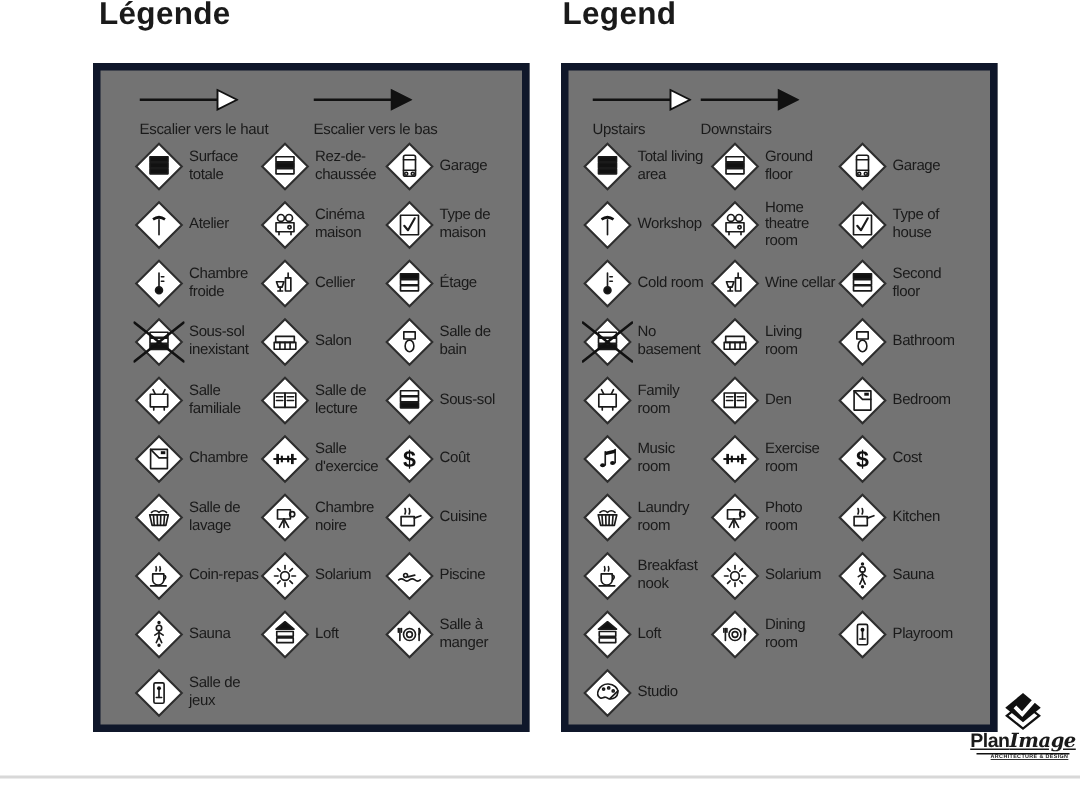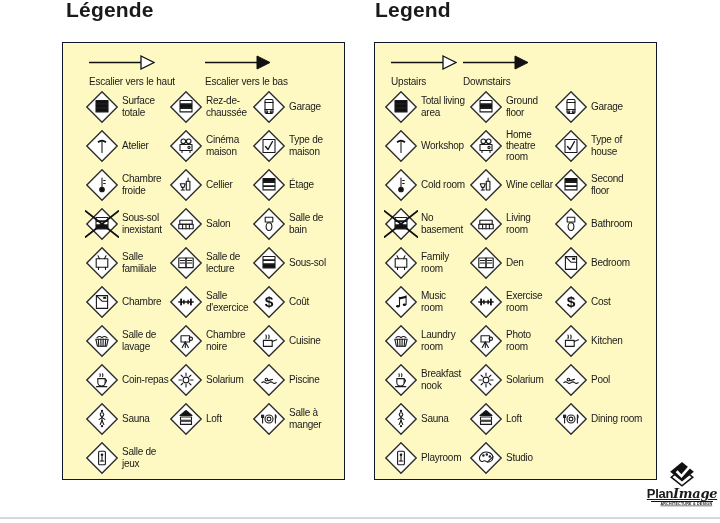--- a/index.html
+++ b/index.html
@@ -1,21 +1,21 @@
 <!DOCTYPE html>
 <html><head>
 <meta charset="utf-8">
 <style>
   html,body{margin:0;padding:0;background:#fff;}
   .page{position:relative;width:720px;height:523px;background:#ffffff;overflow:hidden;
         font-family:"Liberation Sans",sans-serif;color:#1a1a1a;}
   .title{position:absolute;top:-2px;margin:0;font-size:21px;font-weight:bold;letter-spacing:0.2px;}
   .title-fr{left:66px;}
   .title-en{left:375px;}
-  .panel{position:absolute;top:42px;width:281px;height:436px;border:1px solid #0f172a;background:#fef9c3;}
+  .panel{position:absolute;top:42px;width:281px;height:436px;border:5px solid #0f172a;background:#737373;}
   .panel-fr{left:62px;}
   .panel-en{left:374px;}
   .arrows{position:absolute;top:12px;left:0;right:0;height:34px;}
   .arrow-group{position:absolute;top:0;}
   .panel-fr .arrow-group.g0{left:26px;}
   .panel-fr .arrow-group.g1{left:142px;}
   .panel-en .arrow-group.g0{left:16px;}
   .panel-en .arrow-group.g1{left:88px;}
   .arrow-label{font-size:10px;white-space:nowrap;margin-top:2px;letter-spacing:-0.2px;}
   .items{position:absolute;top:44px;display:grid;grid-auto-rows:39px;}
@@ -812,33 +812,20 @@
               </g>
             </svg>
           </div>
           <div class="item-label">Solarium</div>
         </div>
         <div class="item">
           <div>
             <svg width="34" height="34" viewBox="0 0 34 34">
               <polygon points="17,1.8 32.2,17 17,32.2 1.8,17" fill="#fff" stroke="#2e2e2e" stroke-width="1.4"></polygon>
               <g transform="translate(5,5)" fill="none" stroke="#1a1a1a" stroke-width="1.1" stroke-linecap="round" stroke-linejoin="round">
-                <path d="M4.8,14.6 q1.8,-1.5 3.6,0 q1.8,1.5 3.6,0 q1.8,-1.5 3.6,0 q1.8,1.5 3.6,0"></path>
-                <circle cx="9.4" cy="11.6" r="1.3"></circle>
-                <path d="M11,12.6 l4.5,-1.2"></path>
-              </g>
-            </svg>
-          </div>
-          <div class="item-label">Pool</div>
-        </div>
-        <div class="item">
-          <div>
-            <svg width="34" height="34" viewBox="0 0 34 34">
-              <polygon points="17,1.8 32.2,17 17,32.2 1.8,17" fill="#fff" stroke="#2e2e2e" stroke-width="1.4"></polygon>
-              <g transform="translate(5,5)" fill="none" stroke="#1a1a1a" stroke-width="1.1" stroke-linecap="round" stroke-linejoin="round">
                 <circle cx="12" cy="7.6" r="1.8"></circle>
                 <line x1="12" y1="9.4" x2="12" y2="13.6"></line>
                 <line x1="12" y1="10.6" x2="9.2" y2="12.4"></line>
                 <line x1="12" y1="10.6" x2="14.8" y2="12.4"></line>
                 <line x1="12" y1="13.6" x2="10.2" y2="17.4"></line>
                 <line x1="12" y1="13.6" x2="13.8" y2="17.4"></line>
                 <circle cx="12" cy="19.2" r="0.6" fill="#111"></circle>
                 <circle cx="12" cy="4" r="0.6" fill="#111"></circle>
               </g>
             </svg>

